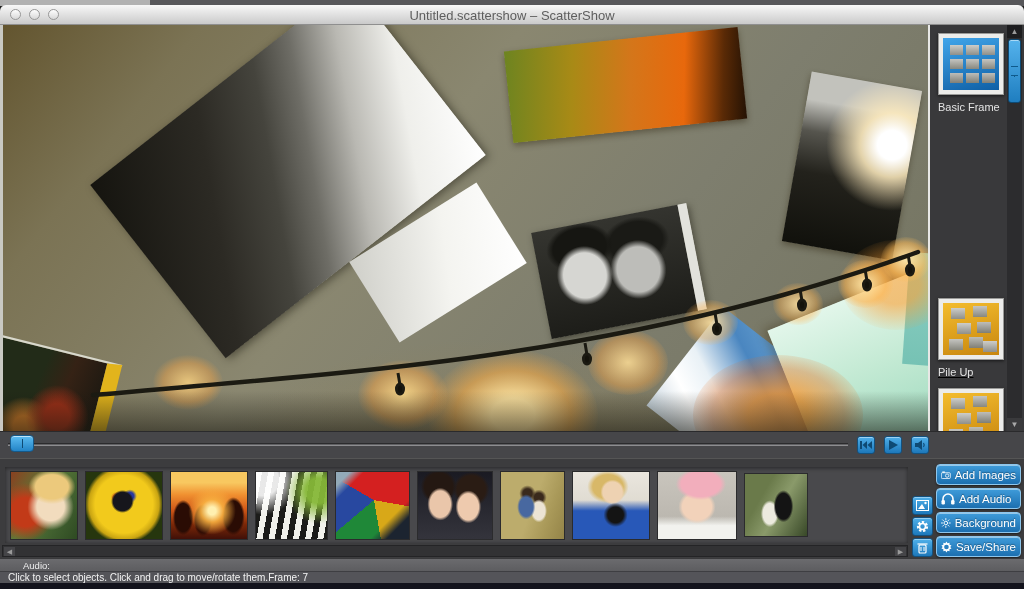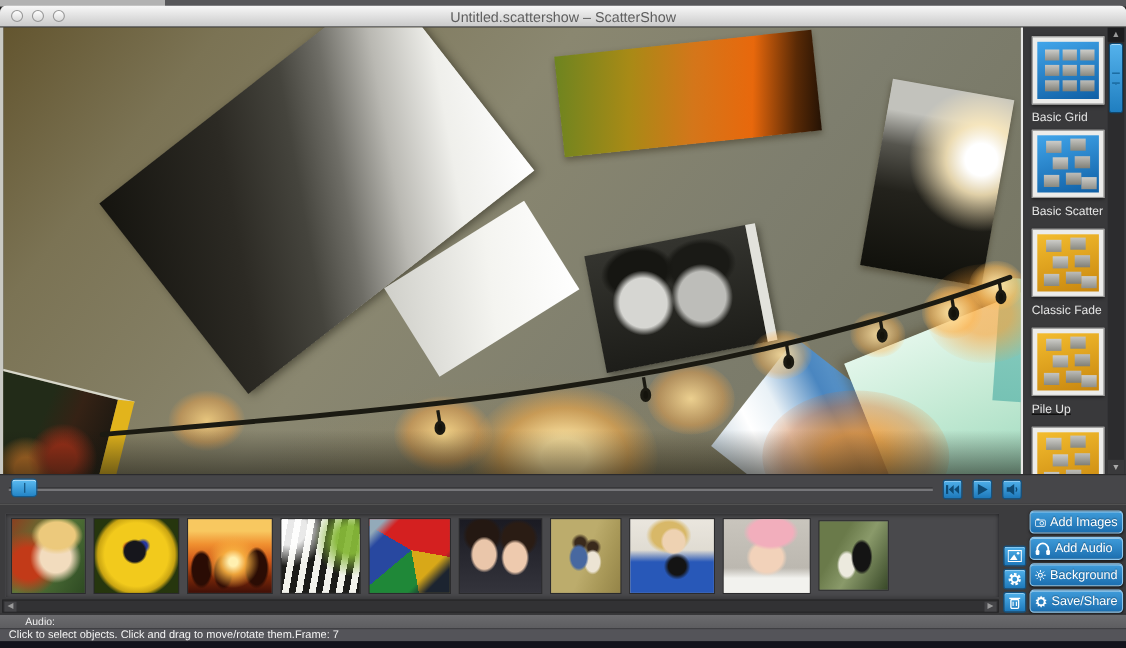--- a/index.html
+++ b/index.html
@@ -301,33 +301,21 @@
       </g>
     </svg>
     <div class="preview-vignette"></div>
   </div>
 
   <div class="sidebar">
     <div class="tpl-item t1">
       <div class="tpl-frame">
           <div class="tpl-inner blue-grid"></div>
         </div>
-      <div class="tpl-label">Basic Grid</div>
-    </div>
-    <div class="tpl-item t2">
-      <div class="tpl-frame">
-          <div class="tpl-inner blue-scatter"></div>
-        </div>
-      <div class="tpl-label">Basic Scatter</div>
-    </div>
-    <div class="tpl-item t3">
-      <div class="tpl-frame">
-          <div class="tpl-inner amber-scatter"></div>
-        </div>
-      <div class="tpl-label">Classic Fade</div>
+      <div class="tpl-label">Basic Frame</div>
     </div>
     <div class="tpl-item t4">
       <div class="tpl-frame">
           <div class="tpl-inner amber-scatter"></div>
         </div>
       <div class="tpl-label">Pile Up</div>
     </div>
     <div class="tpl-item t5">
       <div class="tpl-frame">
           <div class="tpl-inner amber-scatter"></div>

